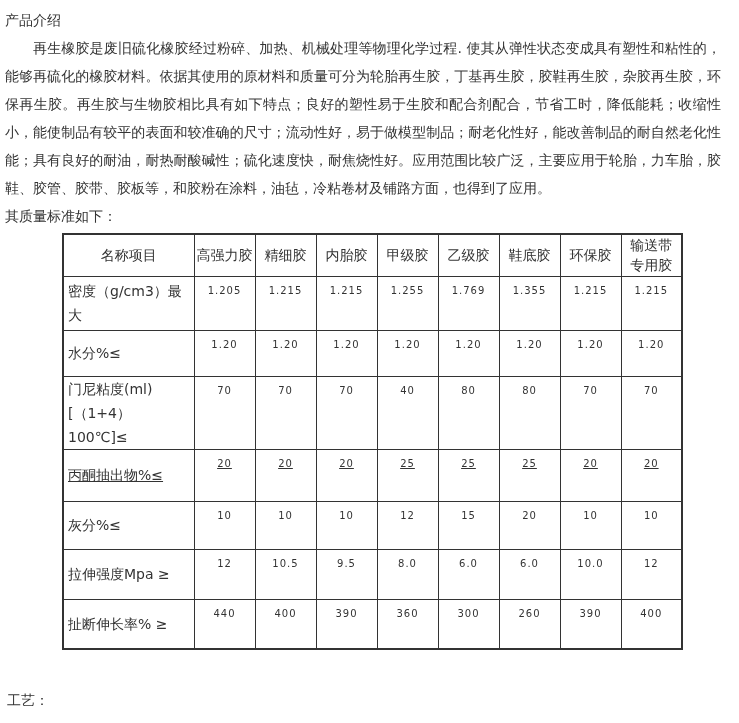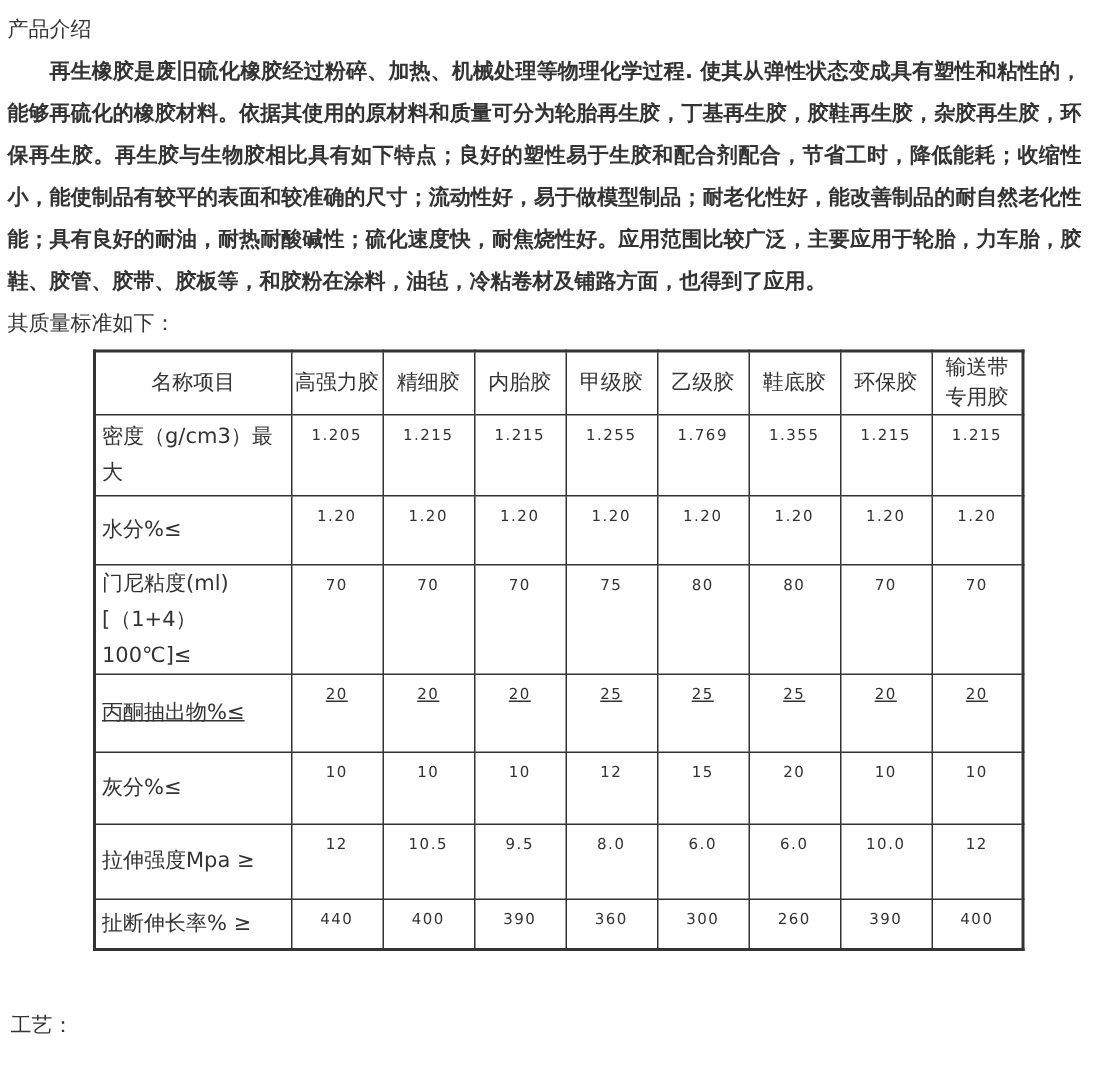--- a/index.html
+++ b/index.html
@@ -10,21 +10,21 @@
   }
   html,body{margin:0;padding:0;background:var(--bg);}
   .doc{
     width:739px;height:723px;box-sizing:border-box;
     padding:6px 18px 0 5px;
     font-family:"DejaVu Sans","Liberation Sans",sans-serif;
     color:var(--text);font-size:14px;background:var(--bg);
     overflow:hidden;position:relative;
   }
   .title{line-height:28px;}
-  .body-text{margin:0;text-indent:2em;line-height:28px;text-align:justify;font-weight:bold;}
+  .body-text{margin:0;text-indent:2em;line-height:28px;text-align:justify;}
   .intro-line{line-height:28px;}
   table.quality{
     border-collapse:collapse;table-layout:fixed;
     margin:3px 0 0 57px;
     border:2px solid var(--border);
   }
   table.quality th, table.quality td{
     border:1px solid var(--border);
     overflow:hidden;
   }
@@ -40,21 +40,21 @@
   td.value{
     text-align:center;vertical-align:top;
     padding-top:8px;font-size:10px;letter-spacing:1px;
   }
   tbody tr:nth-child(1){height:54px;}
   tbody tr:nth-child(2){height:46px;}
   tbody tr:nth-child(3){height:54px;}
   tbody tr:nth-child(4){height:52px;text-decoration:underline;}
   tbody tr:nth-child(5){height:48px;}
   tbody tr:nth-child(6){height:50px;}
-  tbody tr:nth-child(7){height:34px;}
+  tbody tr:nth-child(7){height:50px;}
   .process-label{margin:40px 0 0 2px;line-height:20px;}
 </style>
 </head>
 <body>
 
 <div class="doc">
   <div class="title">产品介绍</div>
   <p class="body-text">再生橡胶是废旧硫化橡胶经过粉碎、加热、机械处理等物理化学过程. 使其从弹性状态变成具有塑性和粘性的，能够再硫化的橡胶材料。依据其使用的原材料和质量可分为轮胎再生胶，丁基再生胶，胶鞋再生胶，杂胶再生胶，环保再生胶。再生胶与生物胶相比具有如下特点；良好的塑性易于生胶和配合剂配合，节省工时，降低能耗；收缩性小，能使制品有较平的表面和较准确的尺寸；流动性好，易于做模型制品；耐老化性好，能改善制品的耐自然老化性能；具有良好的耐油，耐热耐酸碱性；硫化速度快，耐焦烧性好。应用范围比较广泛，主要应用于轮胎，力车胎，胶鞋、胶管、胶带、胶板等，和胶粉在涂料，油毡，冷粘卷材及铺路方面，也得到了应用。</p>
   <div class="intro-line">其质量标准如下：</div>
 
@@ -104,21 +104,21 @@
           <td class="value">1.20</td>
           <td class="value">1.20</td>
           <td class="value">1.20</td>
           <td class="value">1.20</td>
         </tr>
         <tr>
           <td class="label">门尼粘度(ml)[（1+4）100℃]≤</td>
           <td class="value">70</td>
           <td class="value">70</td>
           <td class="value">70</td>
-          <td class="value">75</td>
+          <td class="value">40</td>
           <td class="value">80</td>
           <td class="value">80</td>
           <td class="value">70</td>
           <td class="value">70</td>
         </tr>
         <tr>
           <td class="label">丙酮抽出物%≤</td>
           <td class="value">20</td>
           <td class="value">20</td>
           <td class="value">20</td>

